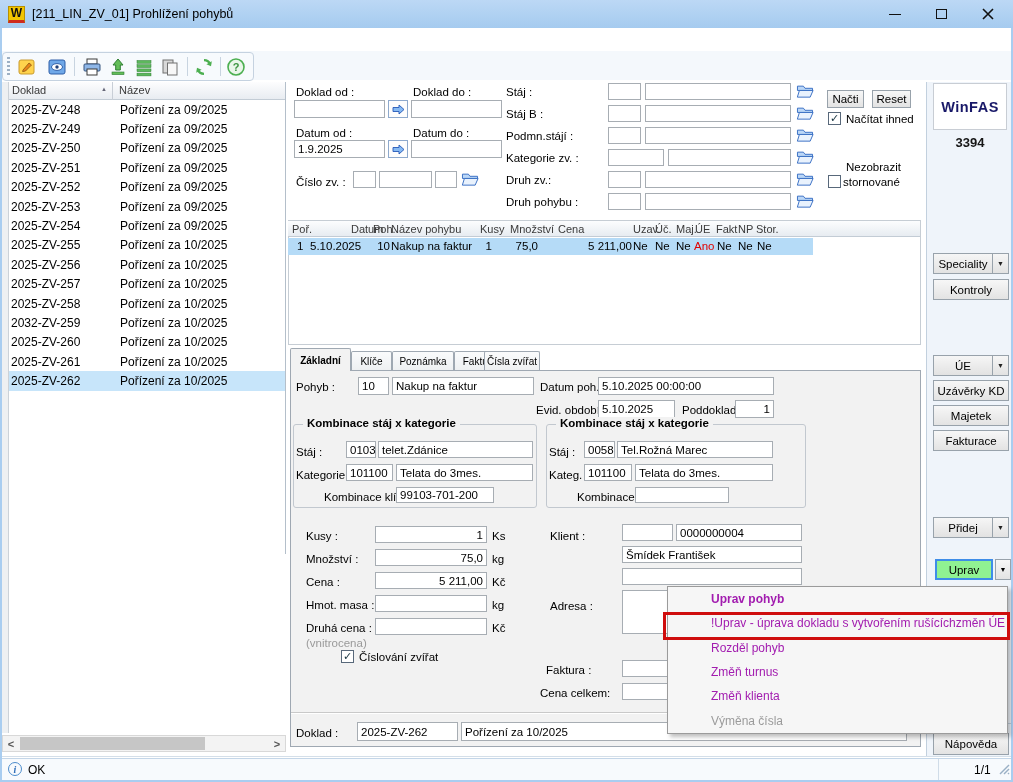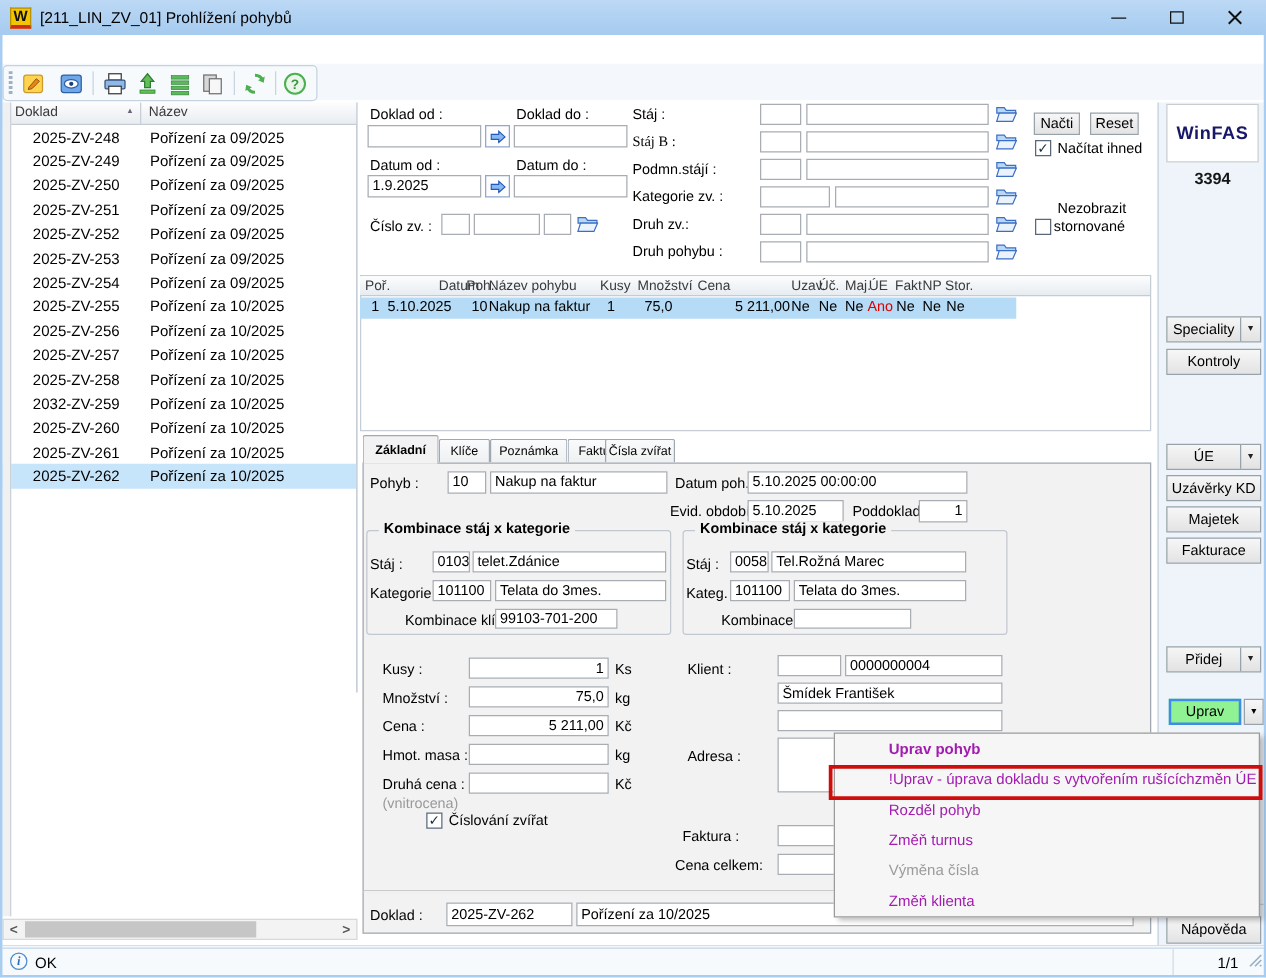--- a/index.html
+++ b/index.html
@@ -22,21 +22,21 @@
   
   #menubar{position:absolute;left:0;top:28px;width:1013px;height:23px;background:#f2f7fc;border-bottom:1px solid #e2eaf2;padding-left:8px;box-sizing:border-box;}
   .menu-item{display:inline-block;padding:4px 11px 3px 11px;font-size:12px;color:#000;}
   
   #toolbar{position:absolute;left:0;top:51px;width:1013px;height:29px;background:#f4f8fc;}
   #toolbox{position:absolute;left:2px;top:1px;width:250px;height:27px;border:1px solid #c5d2e0;border-radius:4px;background:#f7fafd;}
   .tb{position:absolute;top:2px;width:24px;height:23px;background:transparent;border:none;padding:0;display:flex;align-items:center;justify-content:center;}
   .tsep{position:absolute;top:4px;width:1px;height:19px;background:#c8d4e0;}
   .grip{position:absolute;left:4px;top:4px;width:3px;height:19px;background:repeating-linear-gradient(#9db0c4 0 2px,transparent 2px 4px);}
   
-  #doclist{position:absolute;left:2px;top:82px;width:284px;height:472px;background:#fff;border-right:1px solid #b4bfca;box-sizing:border-box;text-align:center;}
+  #doclist{position:absolute;left:2px;top:82px;width:284px;height:472px;background:#fff;border-right:1px solid #b4bfca;box-sizing:border-box;}
   #dochdr{position:absolute;left:0;top:0;width:283px;height:18px;background:linear-gradient(#fdfdfe,#e8ecf1);border-bottom:1px solid #c3ccd5;box-sizing:border-box;}
   #docgutter{position:absolute;left:0;top:0;width:7px;height:651px;background:#eef0f2;border-right:1px solid #ccd2d8;box-sizing:border-box;}
   #docrows{position:absolute;left:0;top:18px;width:283px;}
   .doc-row{display:flex;height:19.4px;align-items:center;font-size:12px;padding-left:9px;color:#000;}
   .doc-row.selected{background:#c7e5fa;}
   .dc1{width:100px;}
   .dc2{padding-left:9px;}
   
   #hscroll{position:absolute;left:2px;top:735px;width:284px;height:17px;background:#f3f3f3;border:1px solid #d8d8d8;box-sizing:border-box;}
   .sb-arrow{position:absolute;top:0;width:16px;height:15px;display:flex;align-items:center;justify-content:center;font-size:11px;color:#555;font-weight:bold;}
@@ -272,21 +272,21 @@
       </svg></span>
 
   <div class="abs" style="left:0;top:0;width:0;height:0;" id="filterRight">
       <span class="lbl" style="left: 506px; top: 86px;">Stáj :</span>
       <div class="inp" style="left: 608px; top: 83px; width: 33px; height: 17px;"></div>
       <div class="inp" style="left: 645px; top: 83px; width: 146px; height: 17px;"></div>
       <span class="folder" style="left: 796px; top: 84px;"><svg width="18" height="14" viewBox="0 0 16 13">
           <path d="M1 2 h5.5 l1.5 2 h7 v2 H1 Z" fill="#bbd7f7" stroke="#3a6fc4" stroke-width="0.9"></path>
           <path d="M2.8 6 H15.5 L12.8 12.2 H0.9 Z" fill="#e9f2fd" stroke="#3a6fc4" stroke-width="0.9"></path>
         </svg></span>
-      <span class="lbl" style="left: 506px; top: 108px; font-family: Liberation Serif, serif;">Stáj B :</span>
+      <span class="lbl" style="left: 506px; top: 108px;">Stáj B :</span>
       <div class="inp" style="left: 608px; top: 105px; width: 33px; height: 17px;"></div>
       <div class="inp" style="left: 645px; top: 105px; width: 146px; height: 17px;"></div>
       <span class="folder" style="left: 796px; top: 106px;"><svg width="18" height="14" viewBox="0 0 16 13">
           <path d="M1 2 h5.5 l1.5 2 h7 v2 H1 Z" fill="#bbd7f7" stroke="#3a6fc4" stroke-width="0.9"></path>
           <path d="M2.8 6 H15.5 L12.8 12.2 H0.9 Z" fill="#e9f2fd" stroke="#3a6fc4" stroke-width="0.9"></path>
         </svg></span>
       <span class="lbl" style="left: 506px; top: 130px;">Podmn.stájí :</span>
       <div class="inp" style="left: 608px; top: 127px; width: 33px; height: 17px;"></div>
       <div class="inp" style="left: 645px; top: 127px; width: 146px; height: 17px;"></div>
       <span class="folder" style="left: 796px; top: 128px;"><svg width="18" height="14" viewBox="0 0 16 13">
@@ -465,22 +465,22 @@
   <div class="hline" style="left:291px;top:712px;width:629px;"></div>
   <span class="lbl" style="left:296px;top:727px;">Doklad :</span>
   <div class="inp" style="left:357px;top:722px;width:101px;height:19px;">2025-ZV-262</div>
   <div class="inp" style="left:461px;top:722px;width:446px;height:19px;">Pořízení za 10/2025</div>
 
   <div id="ctxmenu">
       <div class="cm-item bold">Uprav pohyb</div>
       <div class="cm-item">!Uprav - úprava dokladu s vytvořením rušícíchzměn ÚE</div>
       <div class="cm-item">Rozděl pohyb</div>
       <div class="cm-item">Změň turnus</div>
+      <div class="cm-item">Změň klienta</div>
       <div class="cm-item disabled">Výměna čísla</div>
-      <div class="cm-item">Změň klienta</div>
     </div>
   <div id="annotation"></div>
 
   <div class="abs" style="left:2px;top:756px;width:1009px;height:1px;background:#d4dfe9;"></div>
   <div id="statusbar">
     <span id="infoicon">i</span>
     <span class="lbl" style="left:26px;top:4px;font-size:12px;">OK</span>
     <span class="abs" style="left:936px;top:0;width:1px;height:21px;background:#d0dce8;"></span>
     <span class="lbl" style="left:972px;top:4px;font-size:12px;">1/1</span>
     <span id="grip"><svg width="12" height="12">

